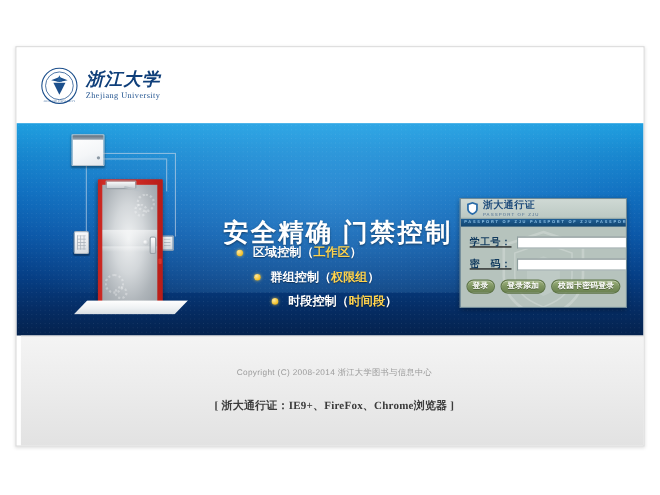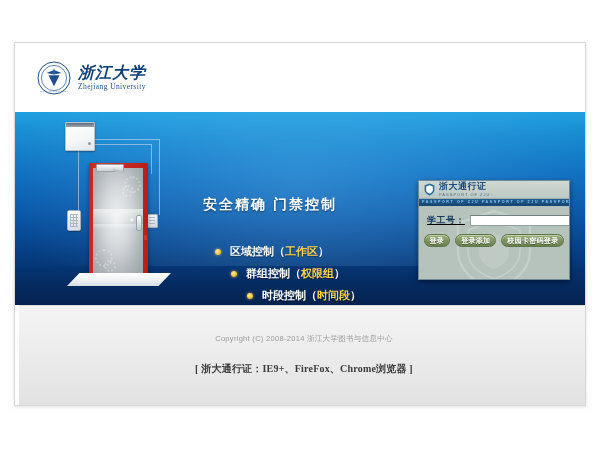--- a/index.html
+++ b/index.html
@@ -242,30 +242,30 @@
     width: 104px; height: 13px;
     background: linear-gradient(180deg,#ffffff 0%,#eef1f3 55%,#d7dde2 100%);
     clip-path: polygon(12% 0%, 100% 0%, 88% 100%, 0% 100%);
     box-shadow: 0 1px 2px rgba(0,0,0,.3);
   }
 
   
   #headline {
     position: absolute;
     left: 188px; top: 84px;
-    font-size: 14px;
+    font-size: 23px;
     font-weight: bold;
     color: #ffffff;
     letter-spacing: 2px;
     text-shadow: 0 1px 2px rgba(0,0,0,0.45);
     white-space: nowrap;
   }
   #bullets {
     position: absolute;
-    left: 200px; top: 132px;
+    left: 200px; top: 110px;
     width: 210px;
   }
   .bullet-row {
     display: flex;
     align-items: center;
     font-size: 11px;
     font-weight: bold;
     color: #ffffff;
     margin-bottom: 7px;
     white-space: nowrap;
@@ -525,20 +525,24 @@
           </span>
         </div>
 
         <div id="panel-strip">PASSPORT OF ZJU    PASSPORT OF ZJU    PASSPORT OF ZJU    PASSPORT OF ZJU</div>
 
         <div id="panel-body">
           <div class="field-row">
             <span class="field-label">学工号：</span>
             <input class="field-input" type="text" value="" placeholder="" style="">
           </div>
+          <div class="field-row">
+            <span class="field-label">密　码：</span>
+            <input class="field-input" type="password" value="" placeholder="" style="">
+          </div>
           <div id="btn-row">
             <button class="gbtn">登录</button>
             <button class="gbtn">登录添加</button>
             <button class="gbtn">校园卡密码登录</button>
           </div>
         </div>
       </div>
     </div>
 
     <div id="footer">

